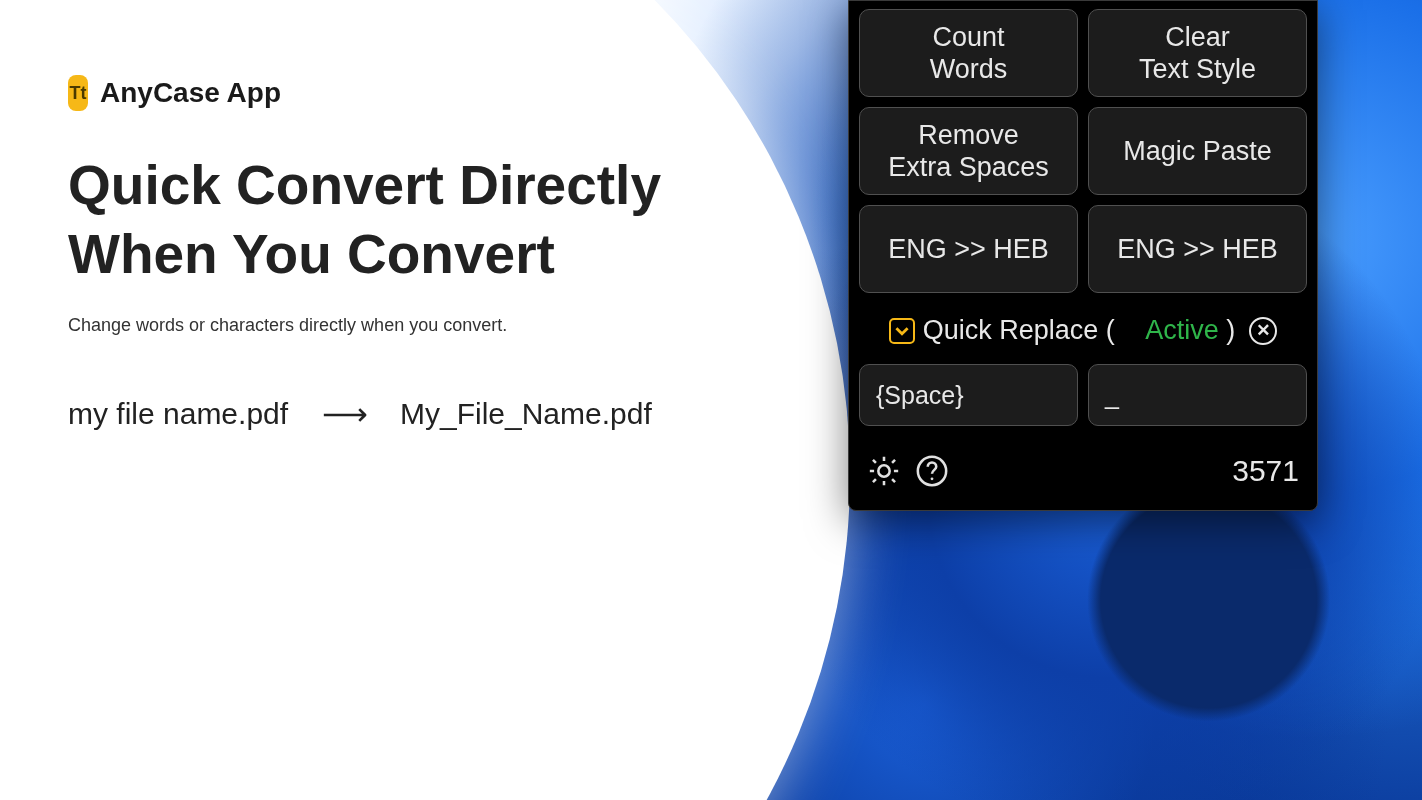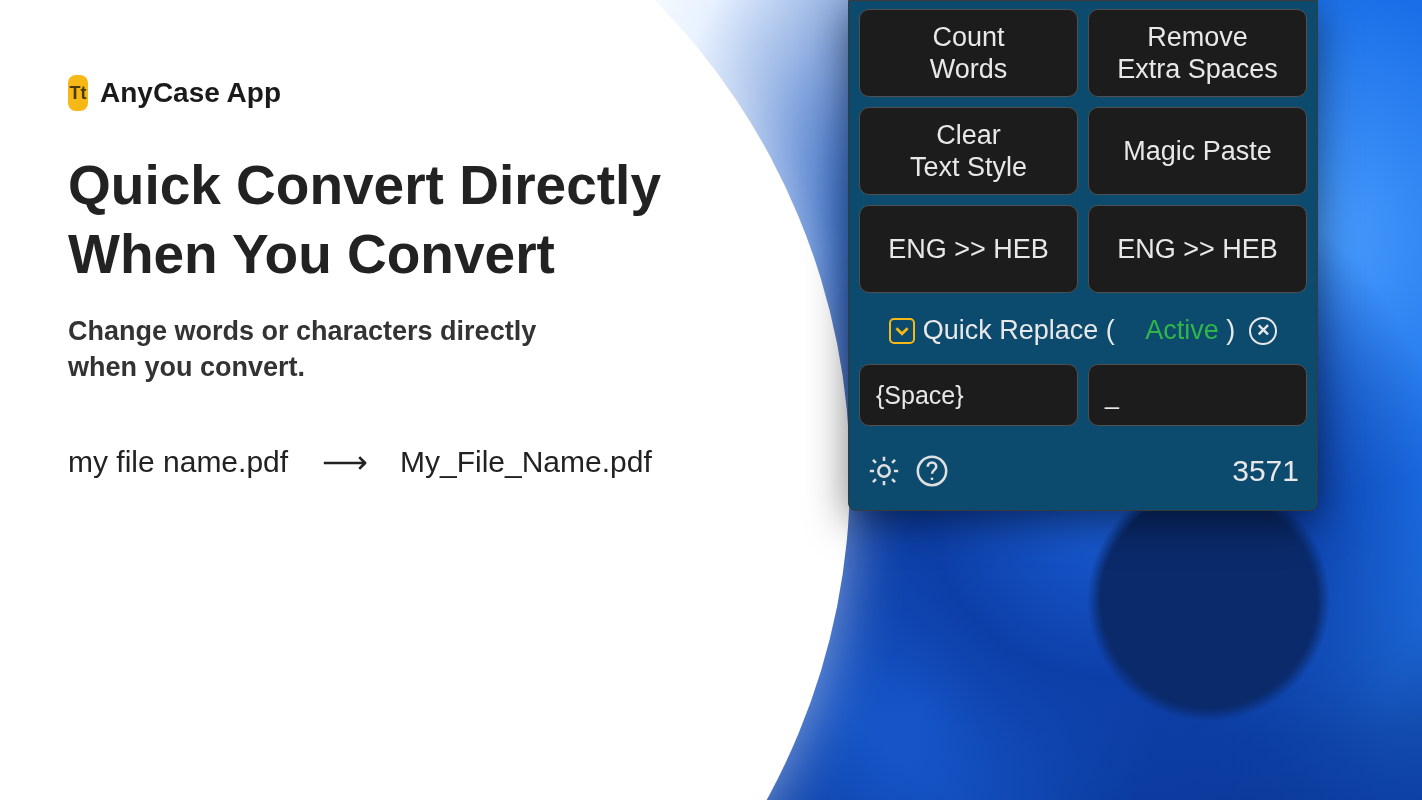--- a/index.html
+++ b/index.html
@@ -95,24 +95,24 @@
   
   .headline {
     font-size: 55px;
     line-height: 1.25;
     font-weight: 700;
     color: #222;
     margin-bottom: 24px;
   }
   
   .subhead {
-    font-size: 27px;
+    font-size: 18px;
     line-height: 1.35;
     color: #333;
-    font-weight: 700;
+    font-weight: 400;
     max-width: 540px;
     margin-bottom: 58px;
   }
   
   .example-row {
     display: flex;
     align-items: center;
     gap: 34px;
     font-size: 30px;
     color: #222;
@@ -122,21 +122,21 @@
     font-size: 32px;
     letter-spacing: -2px;
   }
   
   
   .app-panel {
     position: absolute;
     top: 0;
     left: 848px;
     width: 470px;
-    background: #0c4a6e;
+    background: #000000;
     border: 1px solid #3a3a3a;
     border-radius: 0 0 8px 8px;
     padding: 0 10px 16px 10px;
     color: #e8e8e8;
     box-shadow: 0 10px 40px rgba(0,0,0,0.5);
   }
   
   .btn-grid {
     display: grid;
     grid-template-columns: 1fr 1fr;
@@ -272,24 +272,24 @@
       <span>my file name.pdf</span>
       <span class="arrow-glyph">⟶</span>
       <span>My_File_Name.pdf</span>
     </div>
   </div>
 
   <div class="app-panel">
     <div class="btn-grid">
       <div class="tool-btn" style="white-space:pre-line">Count
 Words</div>
+      <div class="tool-btn" style="white-space:pre-line">Clear
+Text Style</div>
       <div class="tool-btn" style="white-space:pre-line">Remove
 Extra Spaces</div>
-      <div class="tool-btn" style="white-space:pre-line">Clear
-Text Style</div>
       <div class="tool-btn one-line">Magic Paste</div>
       <div class="tool-btn one-line">ENG &gt;&gt; HEB</div>
       <div class="tool-btn one-line">ENG &gt;&gt; HEB</div>
     </div>
 
     <div class="qr-row">
       <div class="qr-check">
         <svg width="14" height="14" viewBox="0 0 10 10">
             <path d="M1 3 L5 7 L9 3" fill="none" stroke="#f6b817" stroke-width="2"></path>
           </svg>

